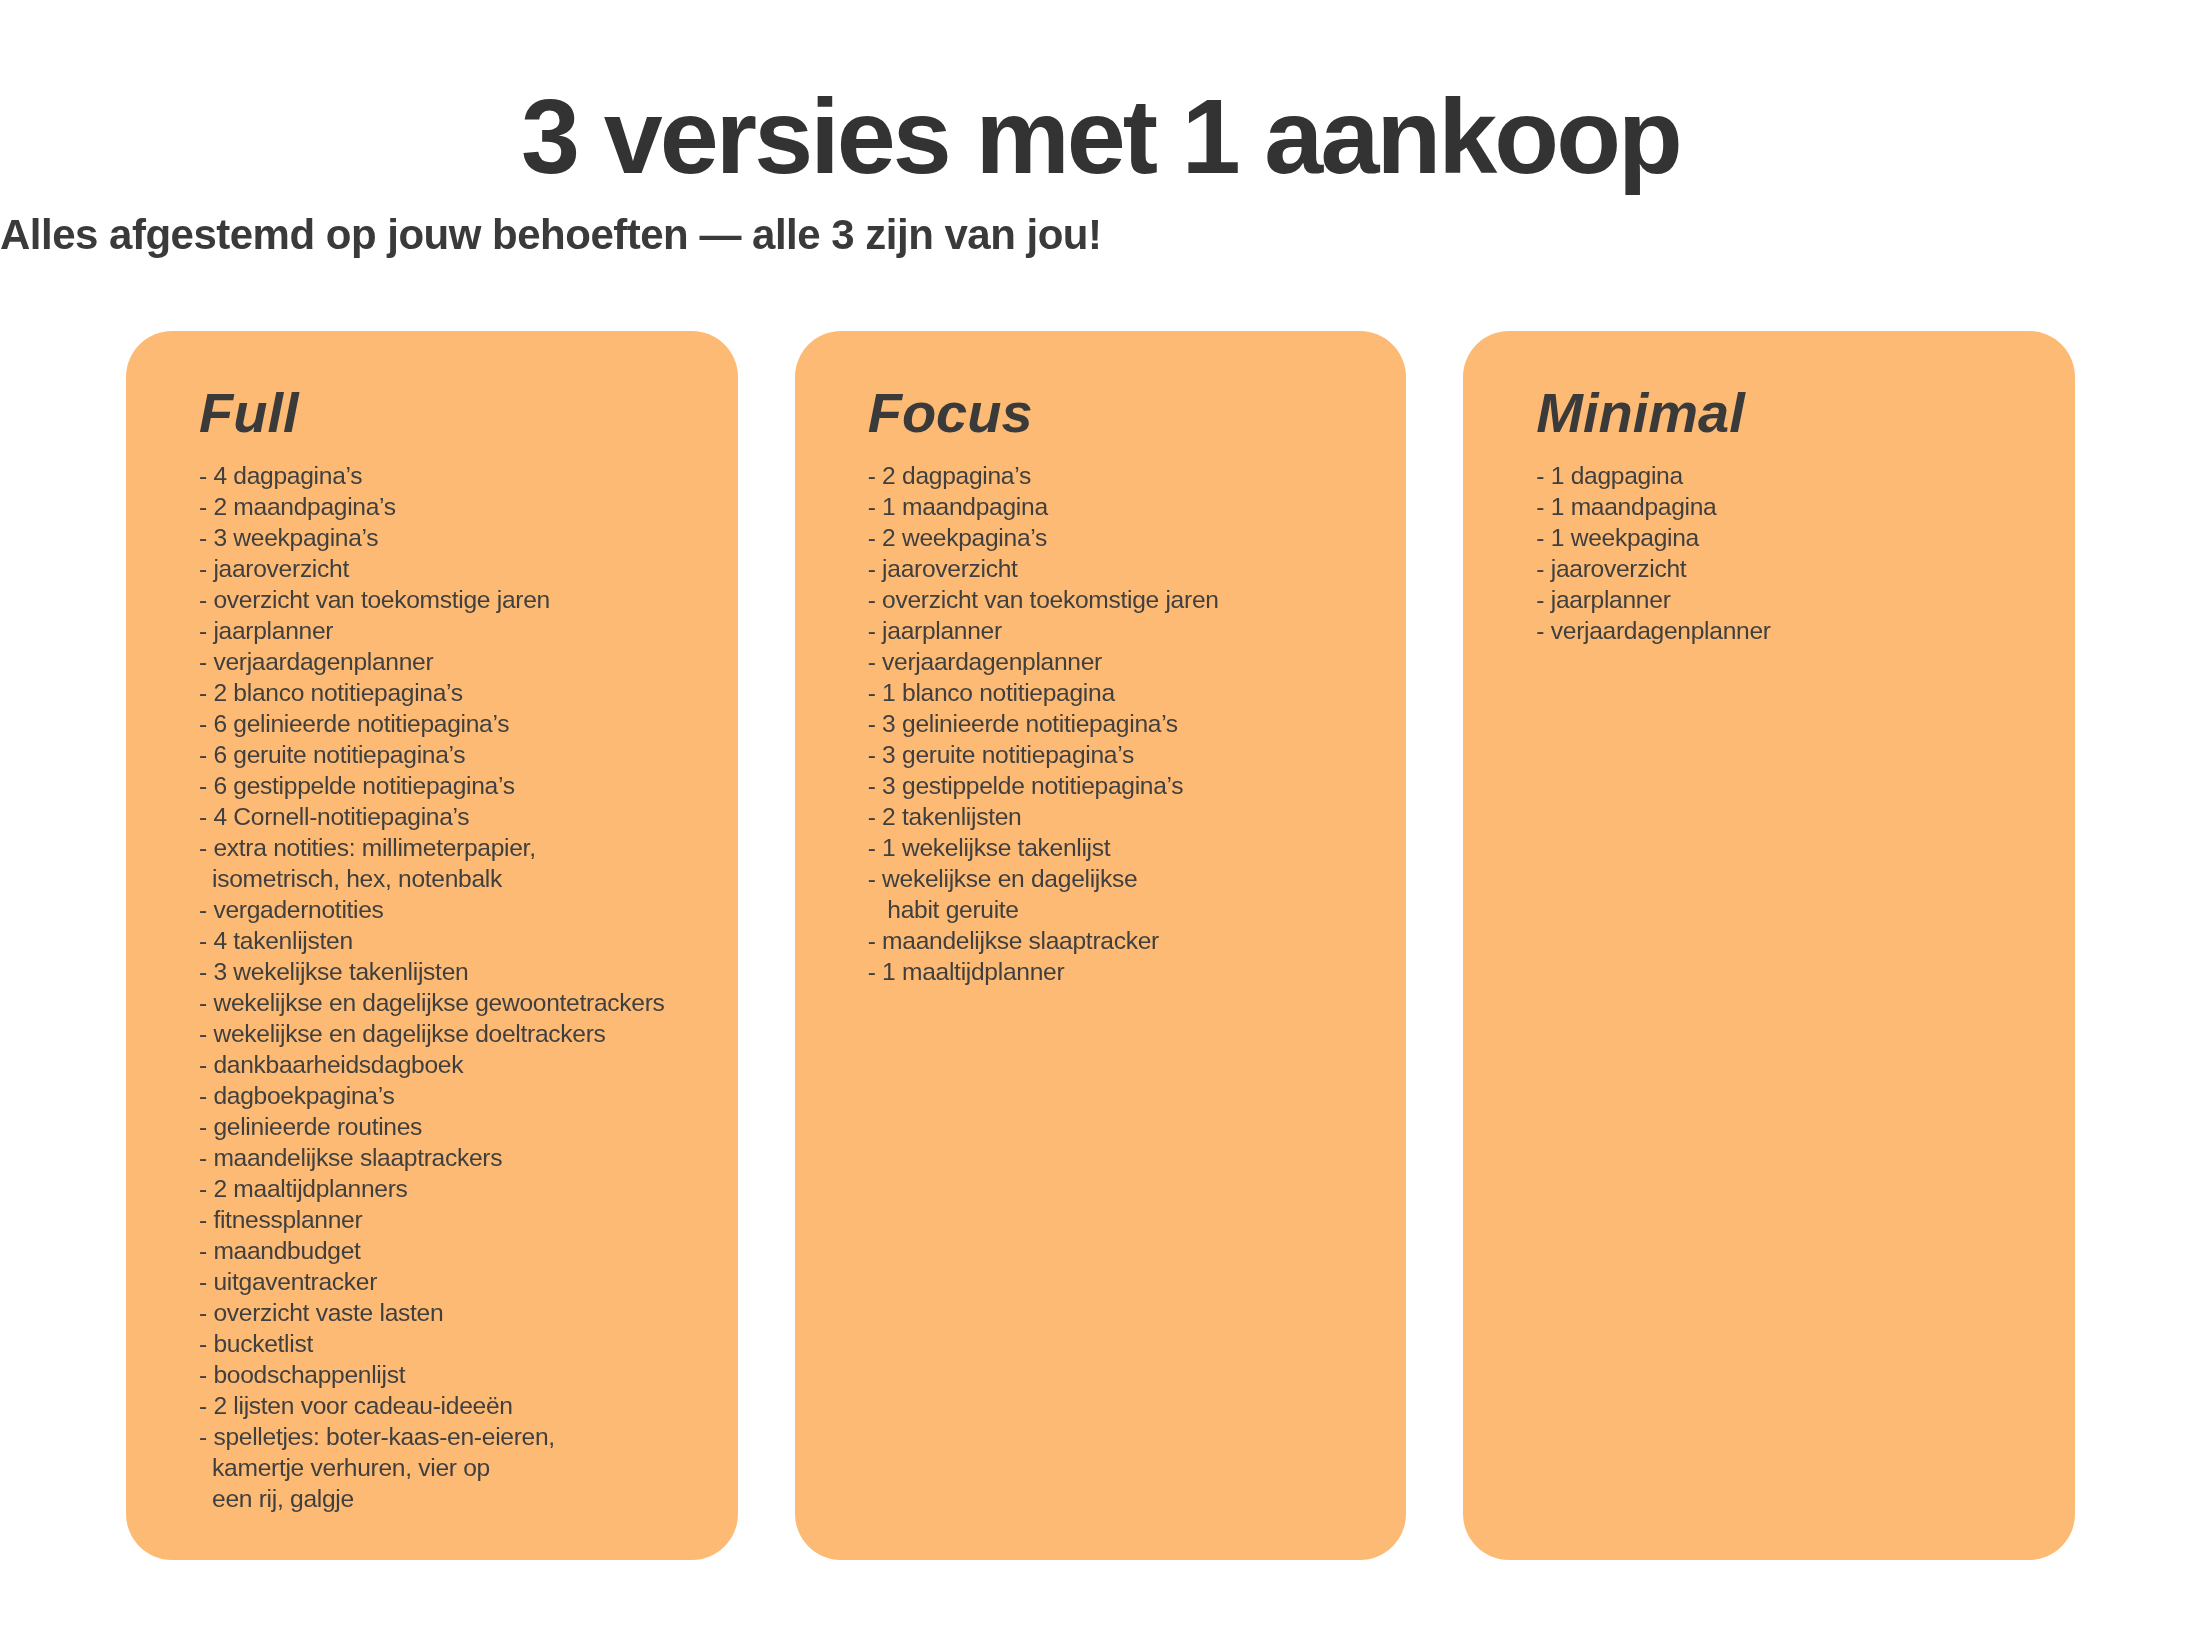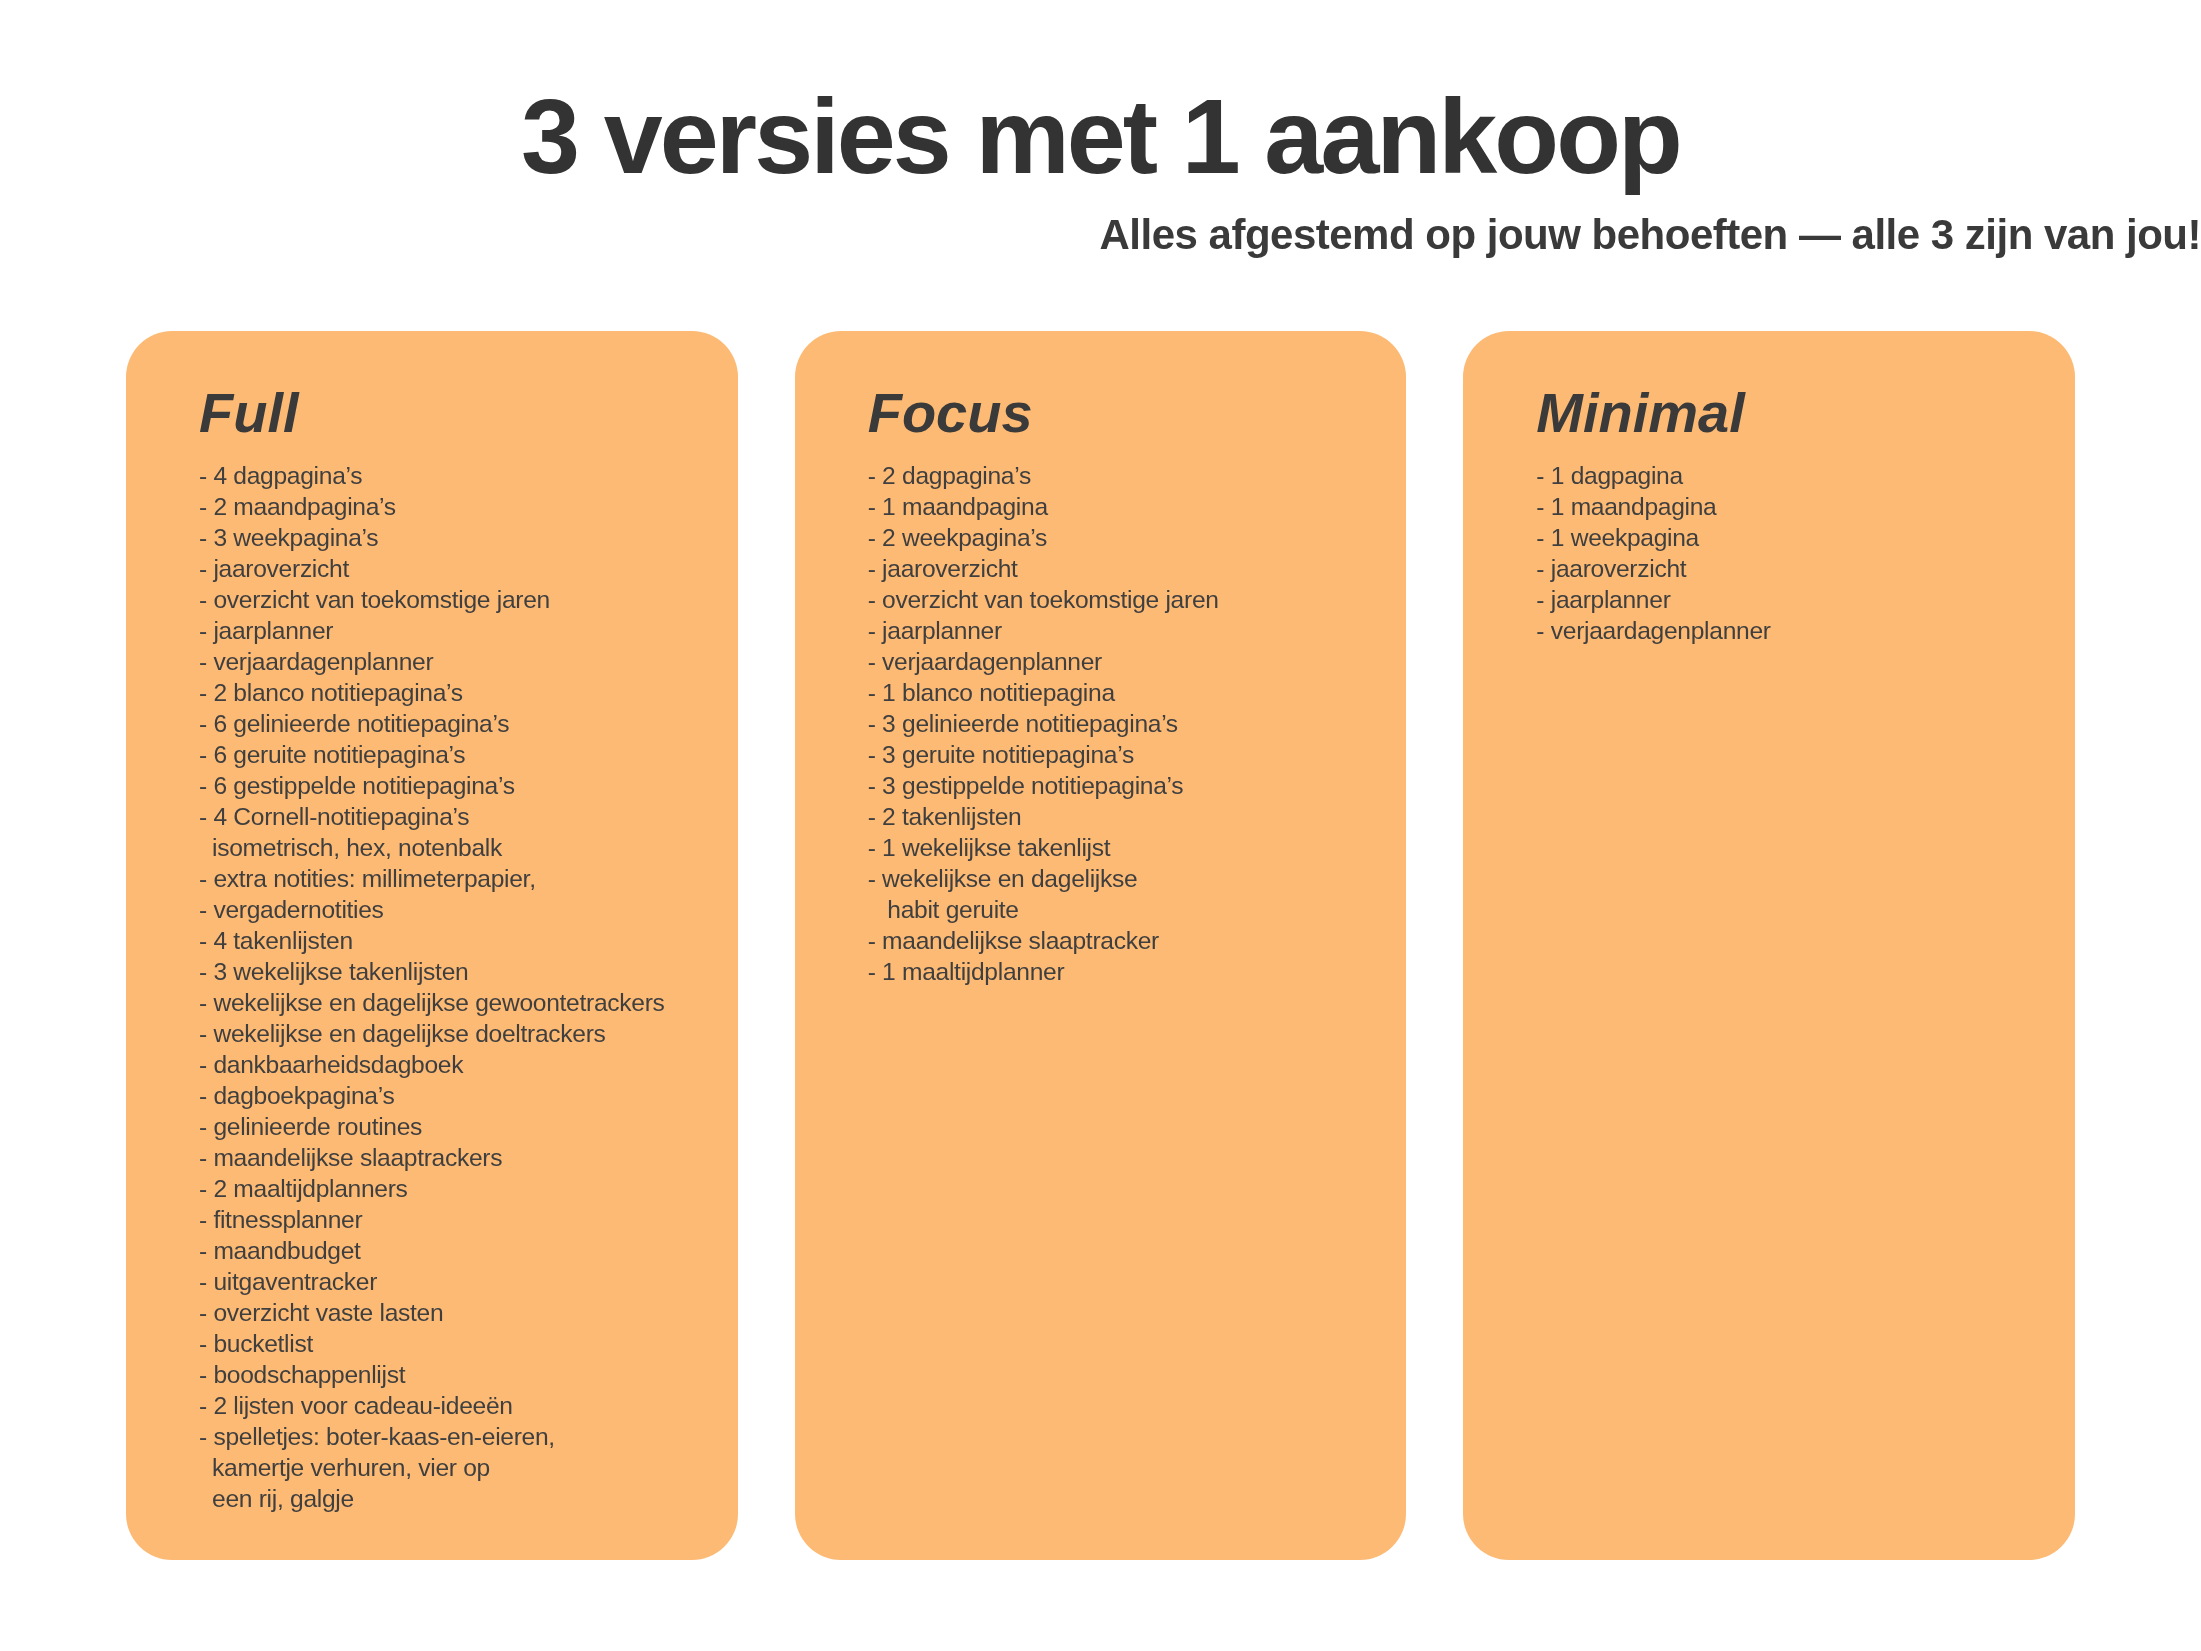--- a/index.html
+++ b/index.html
@@ -23,27 +23,26 @@
     padding-top: 68px;
     text-align: center;
     font-size: 106px;
     font-weight: 800;
     letter-spacing: -2.9px;
     color: #333333;
     line-height: 1.15;
   }
   .subtitle {
     margin: 13.5px 0 0 0;
-    text-align: right;
+    text-align: left;
     font-size: 42px;
     font-weight: 700;
     letter-spacing: -0.5px;
     color: #3a3a3a;
     line-height: 1.15;
-    padding-left: 40px;
   }
   .cards {
     display: flex;
     gap: 57px;
     padding: 0 126px;
     margin-top: 71px;
     height: 1229px;
     box-sizing: border-box;
     align-items: stretch;
   }
@@ -89,22 +88,22 @@
           <div class="line">- 3 weekpagina’s</div>
           <div class="line">- jaaroverzicht</div>
           <div class="line">- overzicht van toekomstige jaren</div>
           <div class="line">- jaarplanner</div>
           <div class="line">- verjaardagenplanner</div>
           <div class="line">- 2 blanco notitiepagina’s</div>
           <div class="line">- 6 gelinieerde notitiepagina’s</div>
           <div class="line">- 6 geruite notitiepagina’s</div>
           <div class="line">- 6 gestippelde notitiepagina’s</div>
           <div class="line">- 4 Cornell-notitiepagina’s</div>
+          <div class="line">- extra notities: millimeterpapier,</div>
           <div class="line">  isometrisch, hex, notenbalk</div>
-          <div class="line">- extra notities: millimeterpapier,</div>
           <div class="line">- vergadernotities</div>
           <div class="line">- 4 takenlijsten</div>
           <div class="line">- 3 wekelijkse takenlijsten</div>
           <div class="line">- wekelijkse en dagelijkse gewoontetrackers</div>
           <div class="line">- wekelijkse en dagelijkse doeltrackers</div>
           <div class="line">- dankbaarheidsdagboek</div>
           <div class="line">- dagboekpagina’s</div>
           <div class="line">- gelinieerde routines</div>
           <div class="line">- maandelijkse slaaptrackers</div>
           <div class="line">- 2 maaltijdplanners</div>

